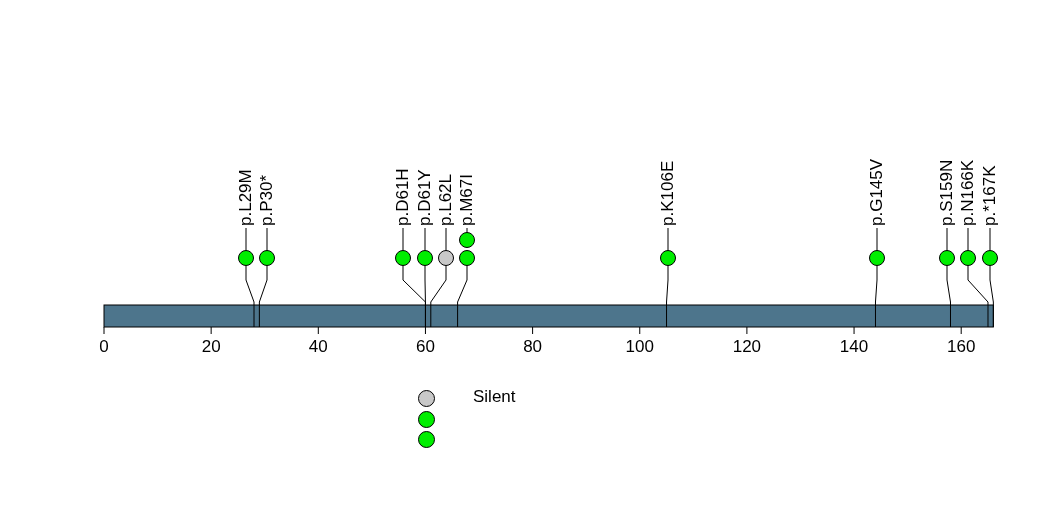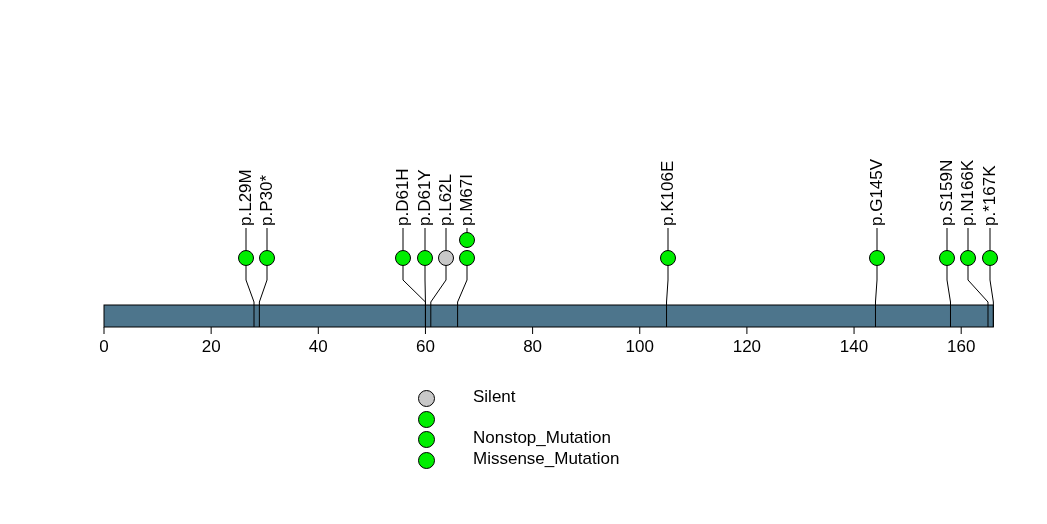--- a/index.html
+++ b/index.html
@@ -114,20 +114,15 @@
   <div id="legend">
       <div class="legend-row">
         <span class="swatch" style="background: rgb(200, 200, 200);"></span>
         <span class="legend-label">Silent</span>
       </div>
       <div class="legend-row">
         <span class="swatch" style="background: rgb(0, 238, 0);"></span>
       </div>
       <div class="legend-row">
         <span class="swatch" style="background: rgb(0, 238, 0);"></span>
-        <span class="legend-label">Nonstop_Mutation</span>
-      </div>
-      <div class="legend-row">
-        <span class="swatch" style="background: rgb(0, 238, 0);"></span>
-        <span class="legend-label">Missense_Mutation</span>
       </div>
     </div>
 </div>
 
 </body></html>

